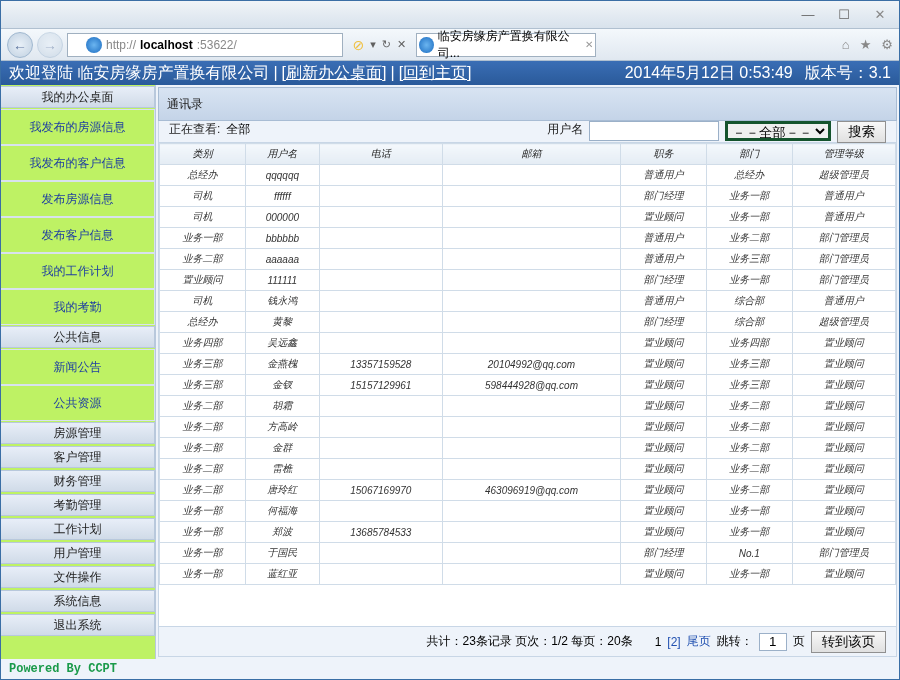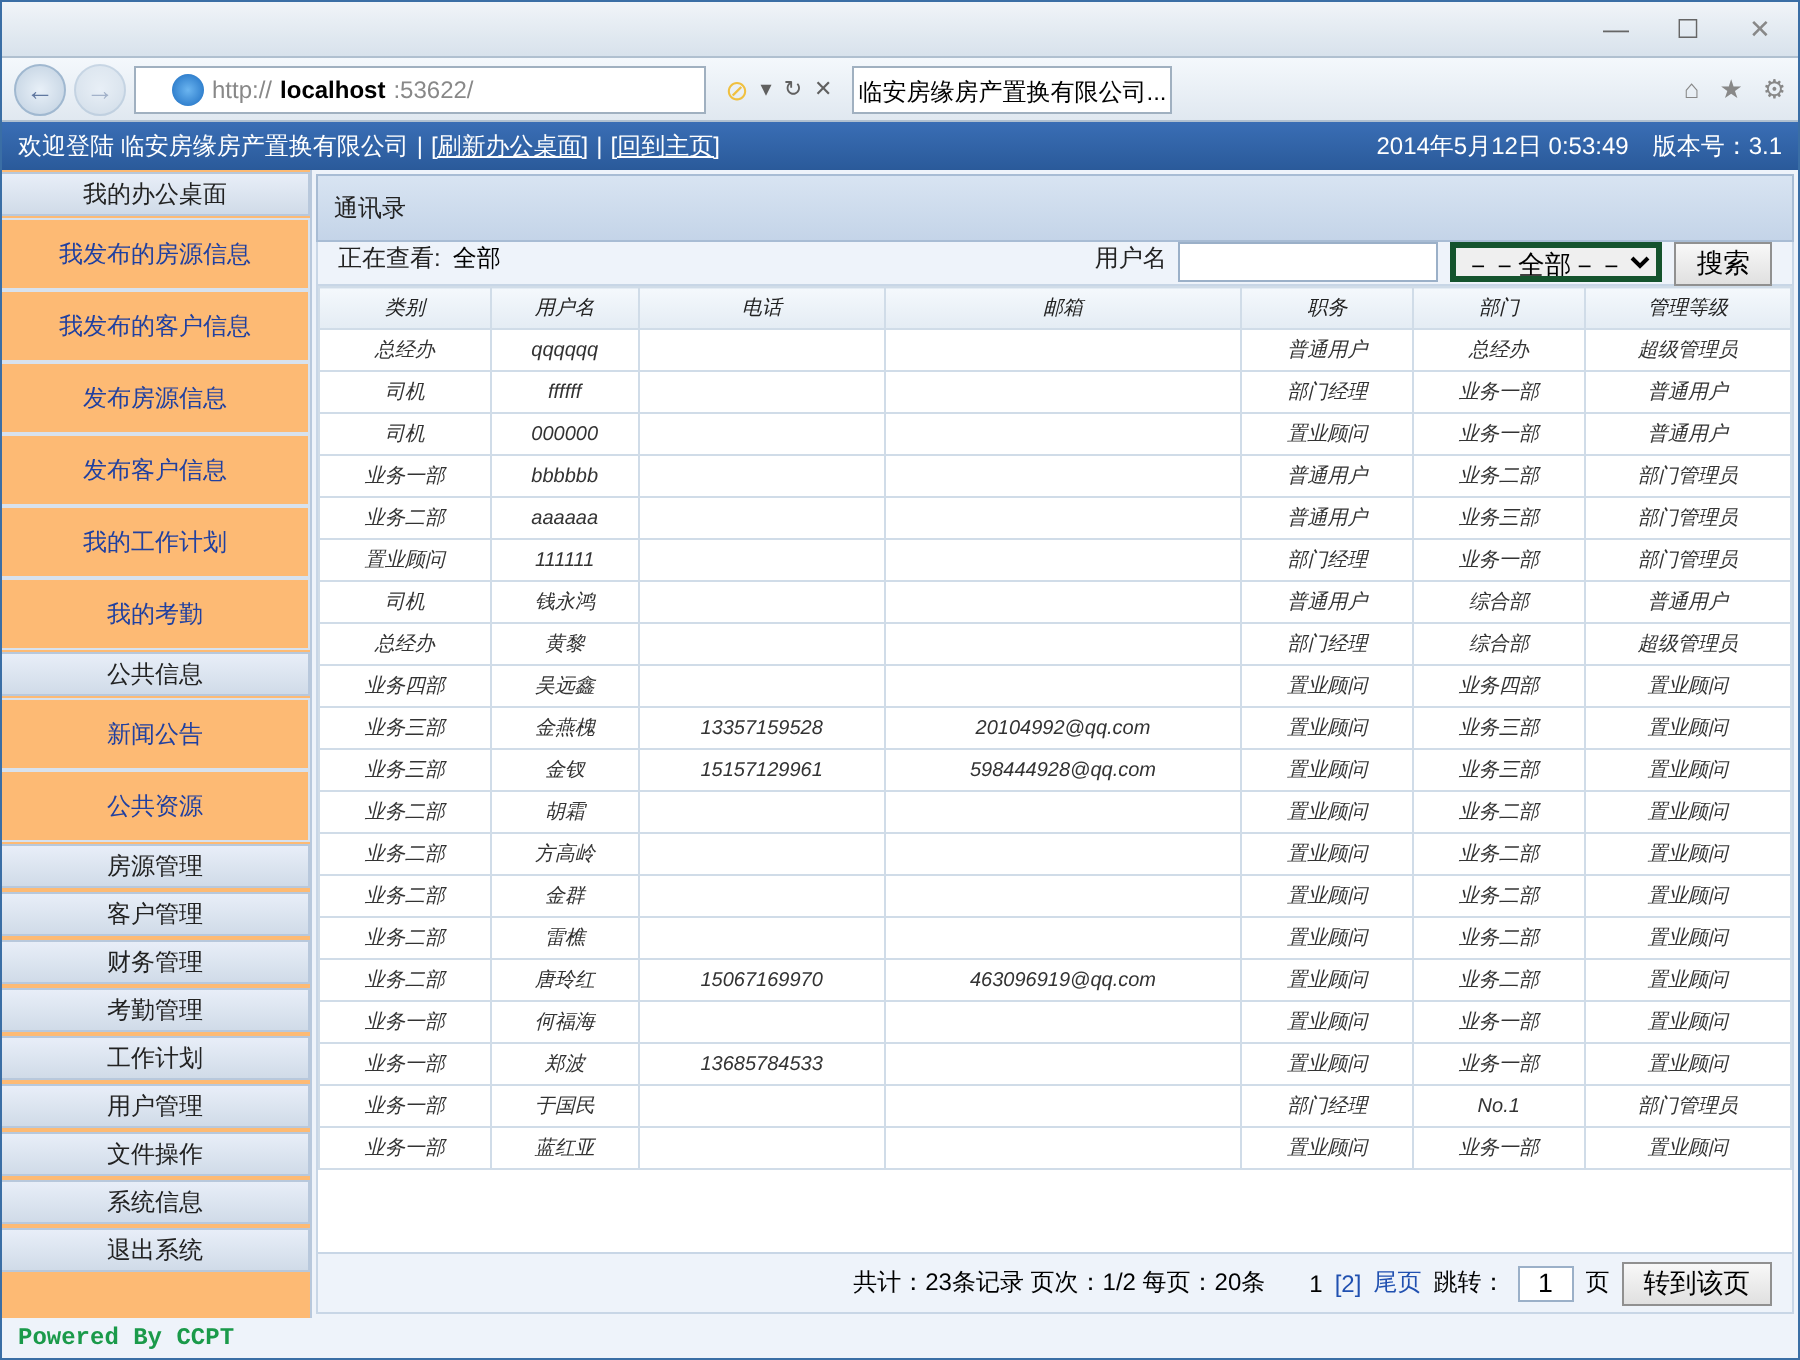--- a/index.html
+++ b/index.html
@@ -7,28 +7,28 @@
 .window { width:900px; height:680px; background:#fff; display:flex; flex-direction:column; border:1px solid #3a6ea5; }
 .titlebar { height:28px; background:linear-gradient(#f0f4f8,#d8e2ec); display:flex; align-items:center; justify-content:flex-end; padding:0 6px; gap:10px; border-bottom:1px solid #b0c0d0; }
 .wbtn { width:26px; height:18px; display:flex; align-items:center; justify-content:center; color:#666; font-size:13px; }
 .wbtn.close { color:#888; }
 .navbar { height:32px; background:linear-gradient(#f4f8fc,#e0e8f0); display:flex; align-items:center; padding:0 6px; gap:4px; border-bottom:1px solid #b0c0d0; }
 .navbtn { width:26px; height:26px; border-radius:50%; background:radial-gradient(#e8f0f8,#c0d0e0); display:flex; align-items:center; justify-content:center; color:#6078a0; font-size:14px; border:1px solid #a0b8d0; }
 .addrbar { flex:1; height:24px; background:#fff; border:1px solid #a0b0c0; display:flex; align-items:center; padding:0 18px; gap:4px; }
 .ie-icon { width:16px; height:16px; background:radial-gradient(#6bb5f0,#1a6bc0); border-radius:50%; position:relative; }
 .smallicons { display:flex; gap:6px; align-items:center; padding:0 6px; }
 .smallicons span { font-size:11px; color:#606060; }
-.tab { height:24px; background:#fff; border:1px solid #a0b0c0; display:flex; align-items:center; padding:0 2px; gap:4px; max-width:180px;flex-direction:column; }
+.tab { height:24px; background:#fff; border:1px solid #a0b0c0; display:flex; align-items:center; padding:0 2px; gap:4px; max-width:180px; }
 .tab .x { color:#999; font-size:10px; margin-left:4px; }
 .spacer { flex:1; }
 .gearrow { display:flex; gap:10px; color:#888; font-size:13px; }
-.banner { height:24px; background:linear-gradient(#3a6eb5,#2a5a9a); color:#fff; display:flex; align-items:center; padding:0 8px; font-size:12px; }
+.banner { height:24px; background:linear-gradient(#3a6eb5,#2a5a9a); color:#fff; display:flex; align-items:center; padding:0 8px; font-size:16px; }
 .banner .right { margin-left:auto; display:flex; gap:12px; }
 .content { flex:1; display:flex; overflow:hidden; background:#eef3fa; }
-.sidebar { width:155px; background:#fdba74; border-right:1px solid #b8c8dc; display:flex; flex-direction:column; overflow:auto; }
+.sidebar { width:155px; background:#bef264; border-right:1px solid #b8c8dc; display:flex; flex-direction:column; overflow:auto; }
 .shead { height:22px; background:linear-gradient(#e8eef8,#d0dbe8); border:1px solid #b8c8dc; border-left:none; display:flex; align-items:center; justify-content:center; color:#222; font-weight:normal; margin:1px 0; }
 .sitem { height:36px; display:flex; align-items:center; justify-content:center; border:1px solid #d8e2ee; border-left:none; margin:0; }
 .sitem a { color:#2040a0; text-decoration:none; }
 .sitem.active a { color:#d03030; letter-spacing:4px; }
 .main { flex:1; display:flex; flex-direction:column; overflow:hidden; padding:2px; }
 .mhead { height:22px; background:linear-gradient(#d8e4f2,#c4d4e8); border:1px solid #a8bcd4; display:flex; align-items:center; padding:16px 8px; color:#222; }
 .filterbar { height:22px; background:#eef3fa; border:1px solid #c8d6e6; border-top:none; display:flex; align-items:flex-start; padding:0 10px; gap:6px; }
 .filterbar .lbl { color:#222; }
 .filterbar input[type=text] { height:20px; border:1px solid #9bb0c8; padding:0 4px; }
 .filterbar select { height:20px; border:3px solid #14532d; }

